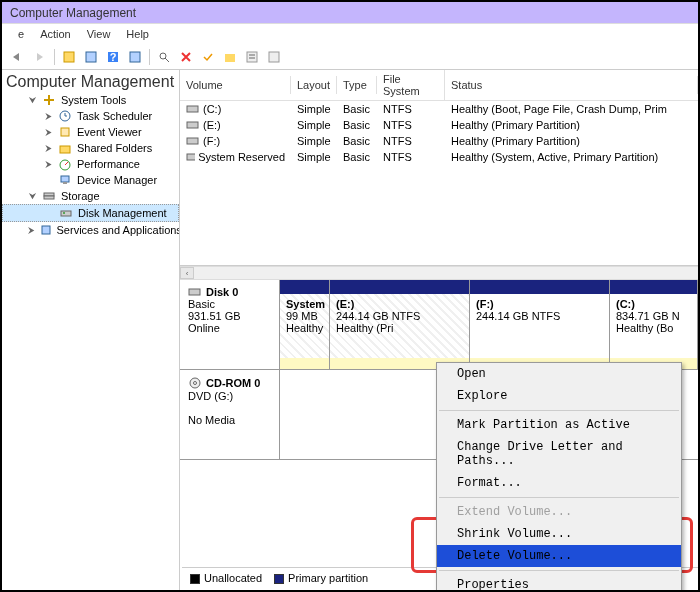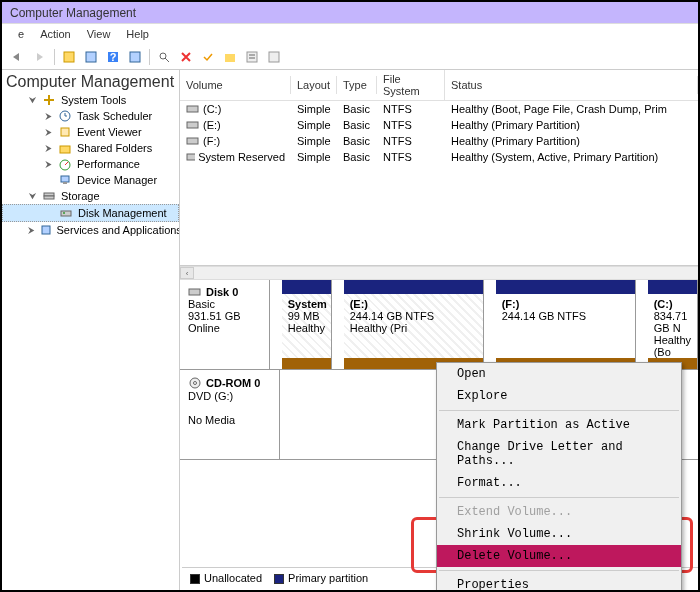--- a/index.html
+++ b/index.html
@@ -40,34 +40,34 @@
     .col-st { flex: 1; overflow: hidden; }
     
     .scroll-area { height: 14px; background: #f0f0f0; border-top: 1px solid #ddd; border-bottom: 1px solid #ddd; display: flex; align-items: center; }
     .scroll-left { width: 14px; height: 12px; background: #e8e8e8; border: 1px solid #ccc; display: flex; align-items: center; justify-content: center; font-size: 8px; color: #666; }
     
     .disk-panel { flex: 1; background: #fff; overflow: hidden; }
     .disk-row { display: flex; border-bottom: 1px solid #999; min-height: 90px; }
     .disk-info { width: 100px; padding: 6px 8px; border-right: 1px solid #999; }
     .disk-name { font-weight: bold; display: flex; align-items: center; gap: 4px; }
     .disk-parts { display: flex; flex: 1; }
-    .part { border-right: 1px solid #999; background: #a16207; margin-left: 12px; }
+    .part { border-right: 1px solid #999; background: #fef9c3; }
     .part-top { height: 14px; background: #1a237e; }
     .part-body { padding: 4px 6px; background: repeating-linear-gradient(45deg, #fff, #fff 4px, #f0f0f0 4px, #f0f0f0 6px); height: 64px; }
     .part-body.plain { background: #fff; }
     .part-label { font-weight: bold; }
     
     .legend { padding: 4px 8px; display: flex; gap: 12px; align-items: center; border-top: 1px solid #ccc; position: absolute; bottom: 2px; left: 180px; right: 0; background: #fff; }
     .legend-item { display: flex; align-items: flex-end; gap: 4px; font-size: 10px; }
     .legend-sw { width: 10px; height: 10px; border: 1px solid #333; }
     
     .context-menu { position: absolute; left: 434px; top: 360px; background: #f0f0f0; border: 1px solid #999; box-shadow: 2px 2px 4px rgba(0,0,0,0.3); width: 246px; z-index: 100; }
     .ctx-item { padding: 4px 20px; cursor: default; font-size: 12px; font-family: Liberation Mono, monospace; }
     .ctx-item.disabled { color: #a0a0a0; }
-    .ctx-item.highlighted { background: #be185d; }
+    .ctx-item.highlighted { background: #1d4ed8; }
     .ctx-sep { height: 1px; background: #ccc; margin: 3px 2px; }
     
     .red-callout { position: absolute; left: 409px; top: 515px; width: 282px; height: 56px; border: 3px solid #e53935; border-radius: 6px; z-index: 99; pointer-events: none; }
     
     .disk-icon-svg { width: 14px; height: 12px; }
   </style>
 </head>
 <body>
 
 <div class="titlebar">

